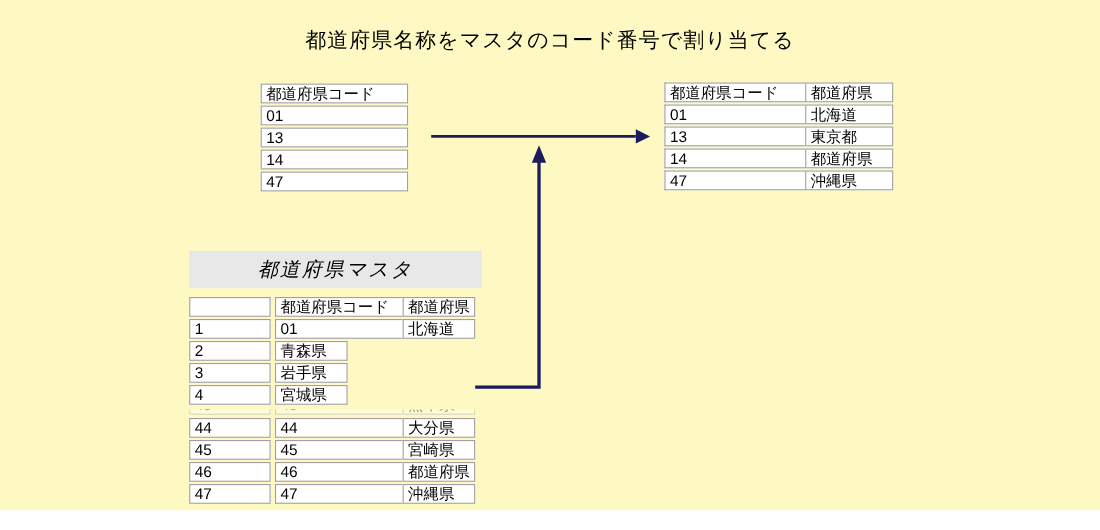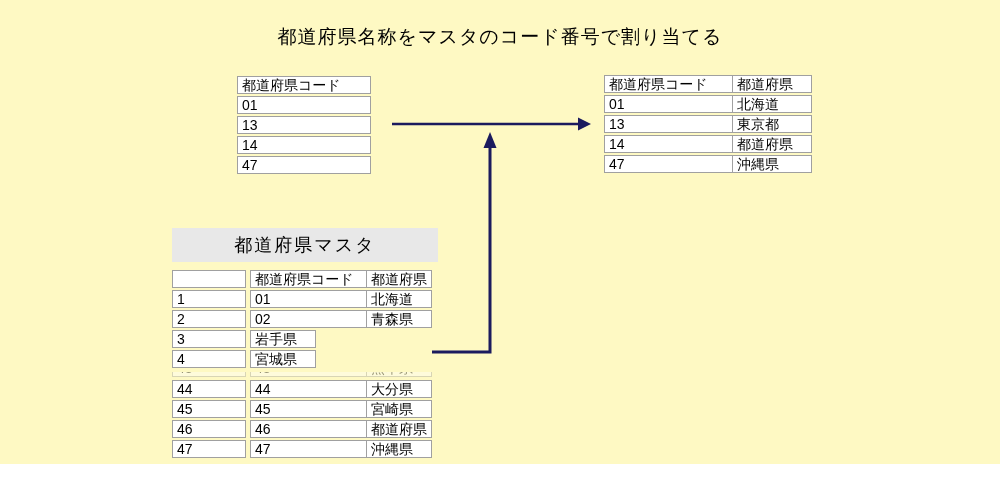--- a/index.html
+++ b/index.html
@@ -47,20 +47,21 @@
   #result-table { left: 604px; top: 75px; }
   .master-label {
     position: absolute;
     left: 172px; top: 228px;
     width: 266px; height: 34px;
     line-height: 34px;
     background: var(--label-bg, #e8e8e8);
     text-align: center;
     font-size: 18px;
     letter-spacing: 2px;
+    font-style: italic;
   }
   #master-table-top    { left: 172px; top: 270px; }
   #master-table-bottom { left: 172px; top: 380px; }
   .clipped-row {
     position: absolute;
     left: 172px; top: 372px;
     height: 6px;
     overflow: hidden;
     opacity: 0.4;
     margin-bottom: 0;
@@ -134,21 +135,20 @@
       <div class="cell hdr mc3">都道府県</div>
     </div>
     <div>
         <div class="row">
           <div class="cell mc1">1</div>
           <div class="cell mc2">01</div>
           <div class="cell mc3">北海道</div>
         </div>
         <div class="row">
           <div class="cell mc1">2</div>
-          <div class="cell mc2">02</div>
           <div class="cell mc3">青森県</div>
         </div>
         <div class="row">
           <div class="cell mc1">3</div>
           <div class="cell mc3">岩手県</div>
         </div>
         <div class="row">
           <div class="cell mc1">4</div>
           <div class="cell mc3">宮城県</div>
         </div>

